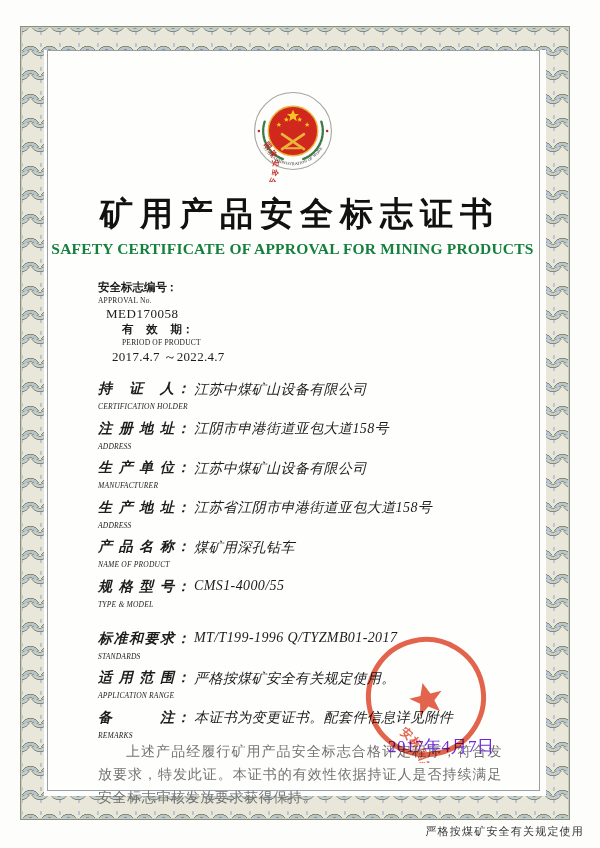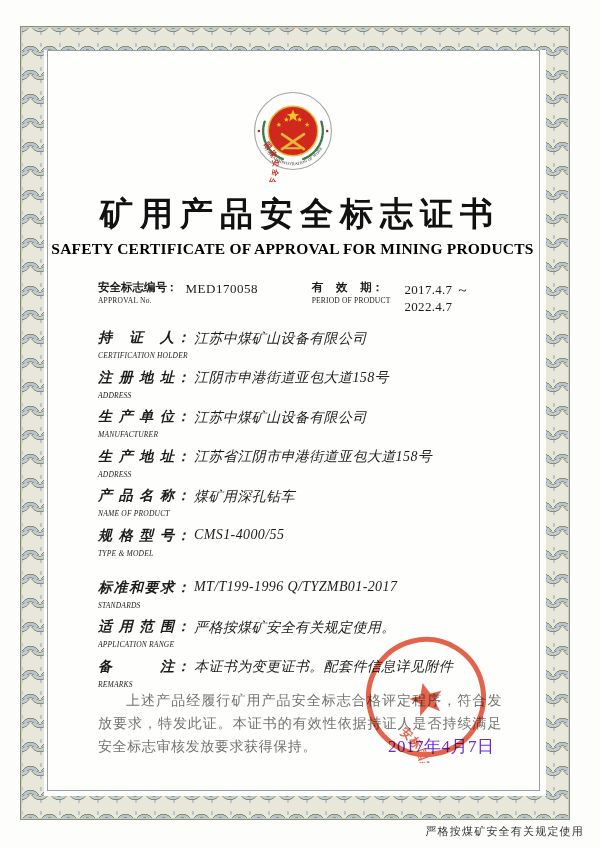--- a/index.html
+++ b/index.html
@@ -30,26 +30,26 @@
   
   .emblem-wrap{display:flex;justify-content:center;margin-top:30px;}
 
   
   .title{
     text-align:center;font-size:33px;font-weight:bold;letter-spacing:7px;
     margin-top:10px;text-indent:7px;color:#111;padding-left:8px;
   }
   .subtitle{
     text-align:center;font-size:15.5px;font-weight:bold;letter-spacing:.2px;
-    margin-top:3px;color:#000000;
+    margin-top:3px;color:#15803d;
   }
 
   
   .body-col{padding:0 36px 0 51px;}
-  .approval-row{display:flex;align-items:flex-start;margin-top:22px;}
+  .approval-row{display:flex;align-items:flex-start;margin-top:22px;flex-direction:column;}
   .fgroup{flex:none;}
   .lab-line{display:flex;align-items:baseline;font-weight:bold;white-space:nowrap;}
   .jlabel{display:inline-block;text-align:justify;text-align-last:justify;}
   .app-label{font-size:11.5px;width:68px;}
   .val-label{font-size:11.5px;width:60px;}
   .app-colon{font-size:11.5px;font-weight:bold;}
   .sub{font-size:7.5px;letter-spacing:.2px;color:#222;margin-top:1px;font-family:"Liberation Serif",serif;}
   .app-value{font-size:13px;margin-left:8px;width:118px;padding-top:1px;letter-spacing:.5px;}
   .val-value{font-size:13px;margin-left:14px;padding-top:1px;letter-spacing:.3px;}
   .gap2{margin-left:24px;}

